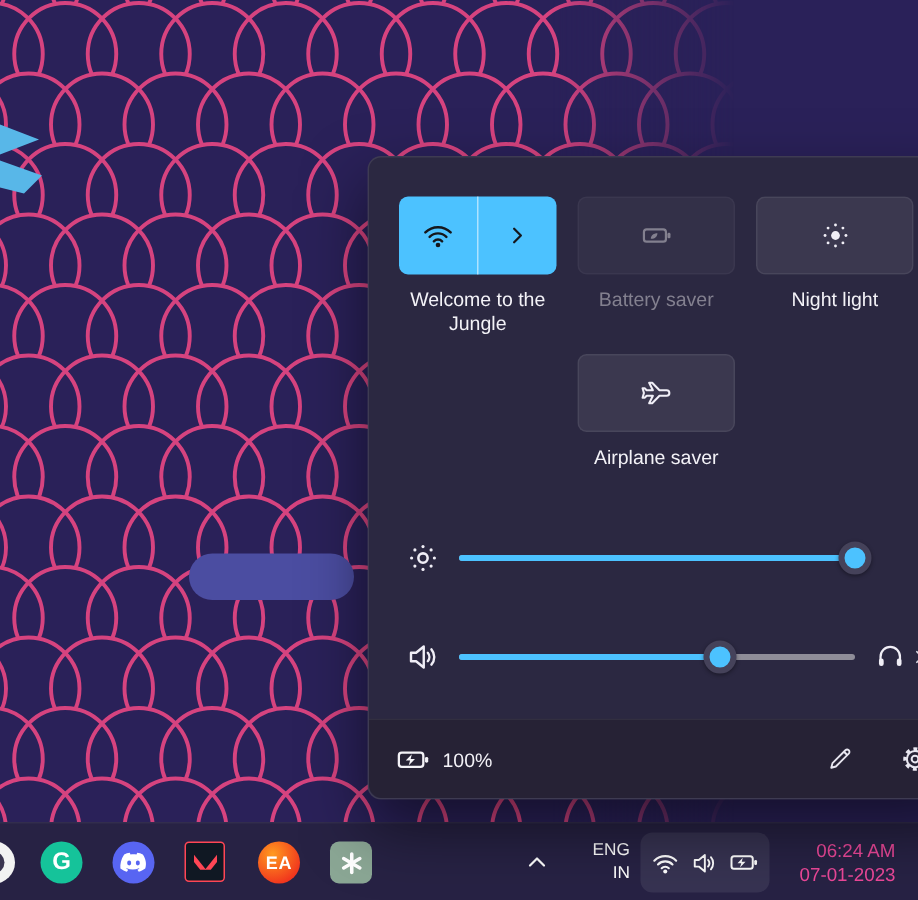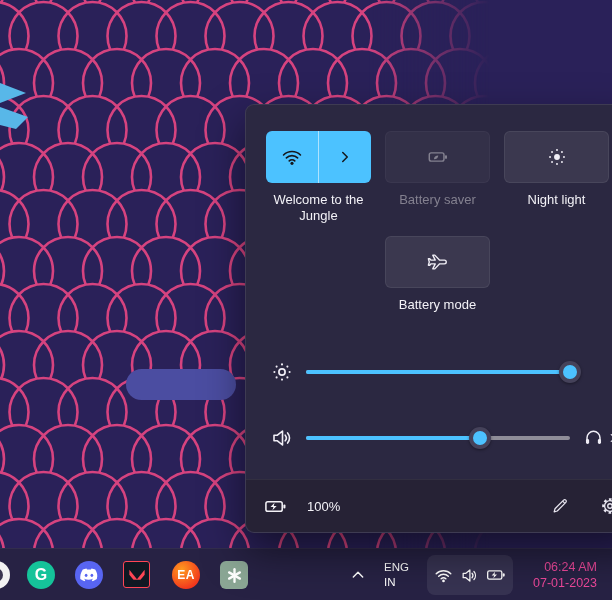--- a/index.html
+++ b/index.html
@@ -64,40 +64,40 @@
   .hp-icon{position:absolute;left:337px;top:3px;color:#f0eef6;cursor:pointer;}
   .hp-chev{position:absolute;left:360px;top:7px;color:#dcdae4;cursor:pointer;}
   
   .panel-footer{
     position:absolute;left:0;right:0;bottom:0;height:53px;
     background:var(--panel-footer-bg,#262235);
     border-top:1px solid rgba(255,255,255,.06);
     border-radius:0 0 9px 9px;
     display:flex;align-items:center;
   }
-  .battery-status{display:flex;align-items:center;gap:20px;margin-left:18px;font-size:13px;color:#f3f2f7;cursor:default;}
+  .battery-status{display:flex;align-items:center;gap:8px;margin-left:18px;font-size:13px;color:#f3f2f7;cursor:default;}
   .footer-actions{margin-left:auto;margin-right:22px;display:flex;gap:30px;align-items:center;}
   .footer-actions .act{color:#e8e6f0;cursor:pointer;}
   
   .taskbar{
     position:absolute;left:0;top:548px;width:612px;height:52px;z-index:4;
     background:var(--taskbar-bg,#272244);
     border-top:1px solid rgba(255,255,255,.05);
   }
   .app{position:absolute;top:12px;width:28px;height:28px;cursor:pointer;}
   .round{border-radius:50%;display:flex;align-items:center;justify-content:center;}
   .app.partial{left:-18px;background:#f2f2f2;border-radius:50%;overflow:hidden;}
   .app.partial .dot{position:absolute;left:7px;top:7px;width:14px;height:14px;border-radius:50%;background:#3a3550;}
   .app.grammarly{left:27px;background:var(--grammarly-green,#15c39a);color:#fff;font-size:16px;font-weight:bold;}
   .app.discord{left:75px;background:var(--discord-blue,#5865f2);}
   .app.valorant{left:123px;width:27px;height:27px;top:12px;background:#101823;border:1.5px solid var(--valorant-red,#ff4655);border-radius:3px;display:flex;align-items:center;justify-content:center;}
   .app.ea{left:172px;background:radial-gradient(circle at 35% 30%,#ff9a1f,#f1361d 75%);color:#fff;font-weight:bold;font-size:12px;letter-spacing:.5px;text-align:right;}
   .app.chatgpt{left:220px;background:var(--chatgpt-sage,#8ba795);border-radius:6px;display:flex;align-items:center;justify-content:center;}
   .tb-chevron{position:absolute;left:350px;top:18px;color:#fff;cursor:pointer;}
-  .lang{position:absolute;left:384px;top:11px;width:36px;text-align:left;color:#fff;font-size:11.5px;line-height:15px;cursor:pointer;}
+  .lang{position:absolute;left:384px;top:11px;width:36px;text-align:right;color:#fff;font-size:11.5px;line-height:15px;cursor:pointer;}
   .tray-group{
     position:absolute;left:427px;top:6px;width:86px;height:40px;border-radius:8px;
     background:rgba(255,255,255,.08);display:flex;align-items:center;justify-content:center;gap:7px;
     color:#fff;cursor:pointer;
   }
   .clock{position:absolute;right:15px;top:10px;text-align:right;color:#ec4899;font-size:12.5px;line-height:16px;cursor:pointer;}
 </style>
 </head>
 <body>
 
@@ -749,21 +749,21 @@
       <div class="label">Night light</div>
     </div>
 
 
     <div class="cell c5">
       <div class="tile">
         <svg class="ic" width="22" height="22">
             <use href="#i-plane"></use>
           </svg>
       </div>
-      <div class="label">Battery mode</div>
+      <div class="label">Airplane saver</div>
     </div>
 
     <div class="slider-row brightness">
       <svg class="slider-icon ic" width="24" height="24">
           <use href="#i-sun"></use>
         </svg>
       <div class="track-zone">
         <div class="track">
           <div class="fill" style="width: 100%;"></div>
         </div>

